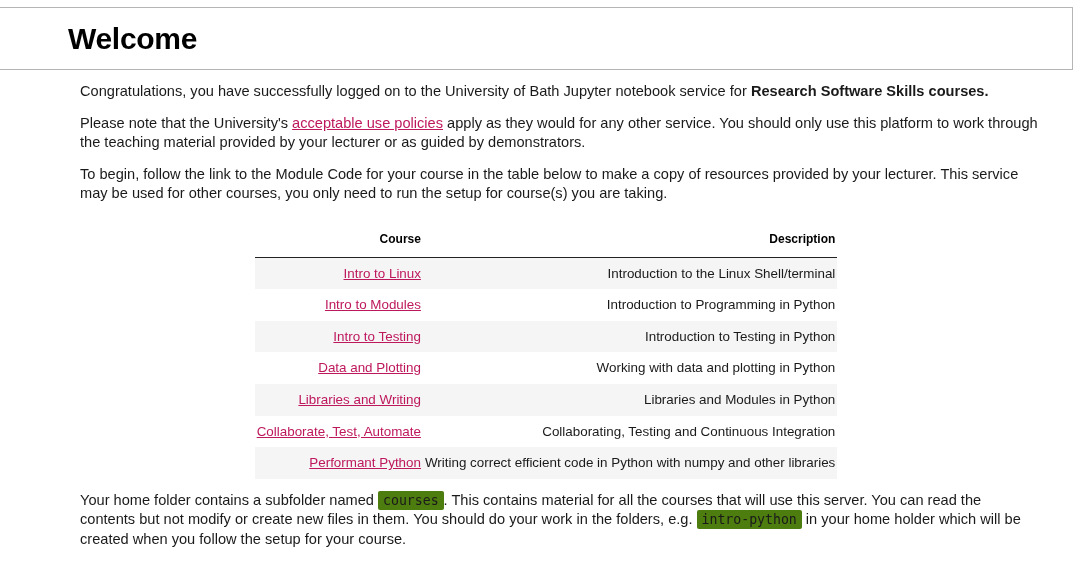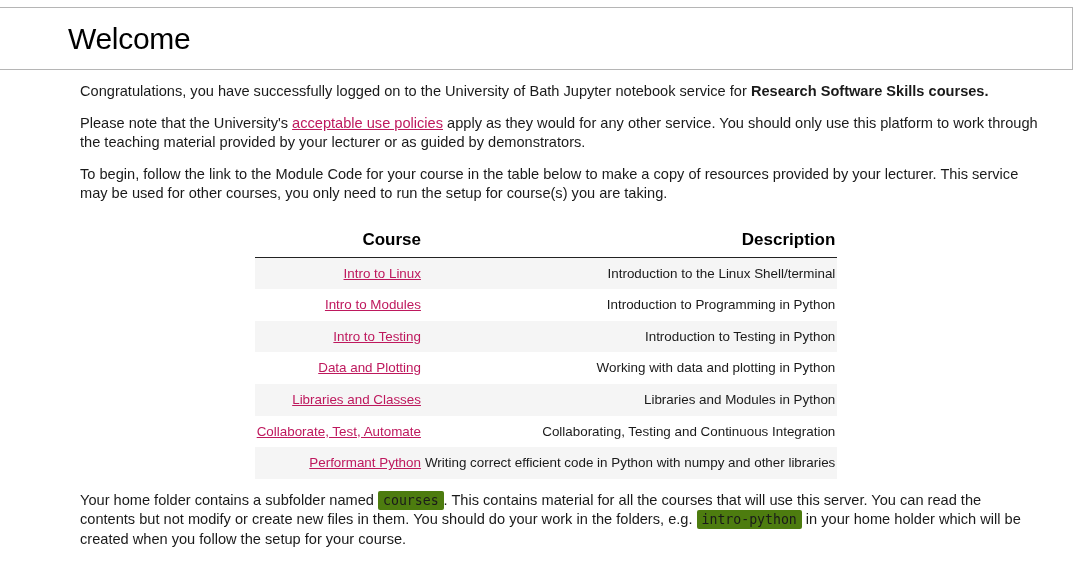--- a/index.html
+++ b/index.html
@@ -24,21 +24,21 @@
     height: 63px;
     box-sizing: border-box;
     margin-top: 7px;
     margin-right: 8px;
     display: flex;
     align-items: center;
     background: #ffffff;
   }
   .page-title {
     font-size: 30px;
-    font-weight: normal;
+    font-weight: bold;
     letter-spacing: -0.3px;
     margin-left: 68px;
     line-height: 1;
     color: #000000;
   }
 
   
   .content {
     padding: 0 30px 0 68px;
     font-size: 14.6px;
@@ -81,21 +81,21 @@
   }
   table.courses-table {
     border-collapse: collapse;
     font-size: 13.4px;
     width: 537px;
     margin-right: 27px;
   }
   table.courses-table th {
     text-align: right;
     font-weight: bold;
-    font-size: 17px;
+    font-size: 12px;
     padding: 4px 2px 7px 2px;
     border-bottom: 1.6px solid #222222;
     color: #000000;
     white-space: nowrap;
   }
   table.courses-table td {
     text-align: right;
     padding: 6px 2px 6px 2px;
     color: #1a1a1a;
     white-space: nowrap;
@@ -144,21 +144,21 @@
           </tr>
           <tr>
             <td class="course-cell"><a class="link" href="#">Intro to Testing</a></td>
             <td class="desc-cell">Introduction to Testing in Python</td>
           </tr>
           <tr>
             <td class="course-cell"><a class="link" href="#">Data and Plotting</a></td>
             <td class="desc-cell">Working with data and plotting in Python</td>
           </tr>
           <tr>
-            <td class="course-cell"><a class="link" href="#">Libraries and Classes</a></td>
+            <td class="course-cell"><a class="link" href="#">Libraries and Writing</a></td>
             <td class="desc-cell">Libraries and Modules in Python</td>
           </tr>
           <tr>
             <td class="course-cell"><a class="link" href="#">Collaborate, Test, Automate</a></td>
             <td class="desc-cell">Collaborating, Testing and Continuous Integration</td>
           </tr>
           <tr>
             <td class="course-cell"><a class="link" href="#">Performant Python</a></td>
             <td class="desc-cell">Writing correct efficient code in Python with numpy and other libraries</td>
           </tr>

